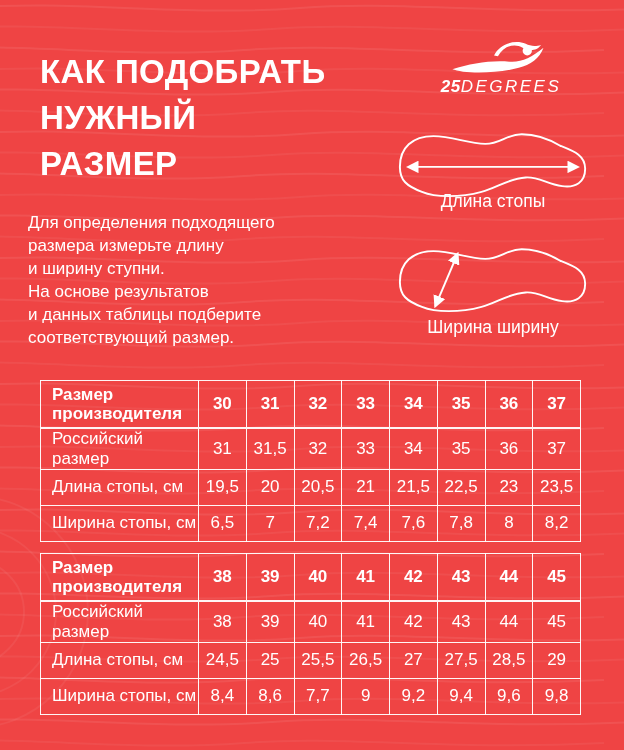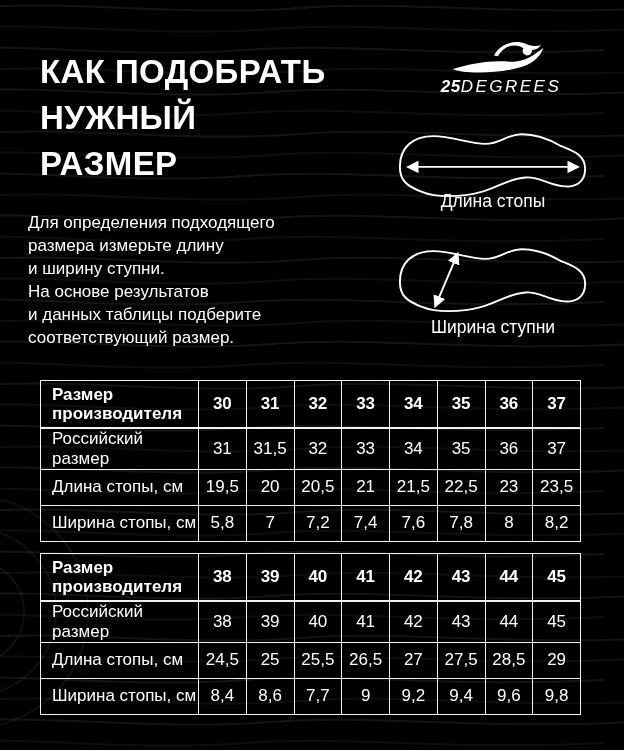--- a/index.html
+++ b/index.html
@@ -1,18 +1,18 @@
 <!DOCTYPE html>
 <html><head>
 <meta charset="utf-8">
 <style>
   html,body{margin:0;padding:0;background:#e8e8e8;}
   .poster{
     position:relative;width:624px;height:750px;overflow:hidden;
-    background:#000000;color:#ffffff;
+    background:#ef4444;color:#ffffff;
     font-family:"Liberation Sans", sans-serif;
   }
   .bg-waves{position:absolute;left:0;top:0;width:624px;height:750px;pointer-events:none;}
   
   .title{
     position:absolute;left:40px;top:27px;
     font-size:33px;font-weight:bold;line-height:46px;letter-spacing:.4px;
     white-space:pre-line;
   }
   
@@ -143,21 +143,21 @@
     </defs>
     <path fill="none" stroke="#ffffff" stroke-width="2" d="M 3,42 C 3,22 16,10 38,10 C 58,10 74,18 92,18 C 108,18 114,8 130,8 C 148,8 160,14 170,20 C 185,26 196,30 196,44 C 196,58 186,64 172,62 C 156,60 148,52 134,53 C 116,54 104,64 88,68 C 66,74 40,74 26,68 C 10,62 3,56 3,42 Z"></path>
     <line x1="12" y1="42" x2="188" y2="42" stroke="#ffffff" stroke-width="2" marker-start="url(#ah)" marker-end="url(#ah)"></line>
   </svg>
   <div class="diagram-label label-length">Длина стопы</div>
 
   <svg class="foot-svg foot-width" width="192" height="76" viewBox="0 0 200 78">
     <path fill="none" stroke="#ffffff" stroke-width="2" d="M 3,42 C 3,22 16,10 38,10 C 58,10 74,18 92,18 C 108,18 114,8 130,8 C 148,8 160,14 170,20 C 185,26 196,30 196,44 C 196,58 186,64 172,62 C 156,60 148,52 134,53 C 116,54 104,64 88,68 C 66,74 40,74 26,68 C 10,62 3,56 3,42 Z"></path>
     <line x1="63" y1="13" x2="40" y2="67" stroke="#ffffff" stroke-width="2" marker-start="url(#ah)" marker-end="url(#ah)"></line>
   </svg>
-  <div class="diagram-label label-width">Ширина ступни</div>
+  <div class="diagram-label label-width">Ширина ширину</div>
 
   <table class="size-table table-1">
     <colgroup>
         <col style="width:158px">
         <col span="8">
       </colgroup>
     <tbody>
       <tr class="head-row">
         <td class="label-cell head-label">Размер
 производителя</td>
@@ -187,21 +187,21 @@
         <td>20</td>
         <td>20,5</td>
         <td>21</td>
         <td>21,5</td>
         <td>22,5</td>
         <td>23</td>
         <td>23,5</td>
       </tr>
       <tr class="data-row">
         <td class="label-cell">Ширина стопы, см</td>
-        <td>5,8</td>
+        <td>6,5</td>
         <td>7</td>
         <td>7,2</td>
         <td>7,4</td>
         <td>7,6</td>
         <td>7,8</td>
         <td>8</td>
         <td>8,2</td>
       </tr>
     </tbody>
   </table>

